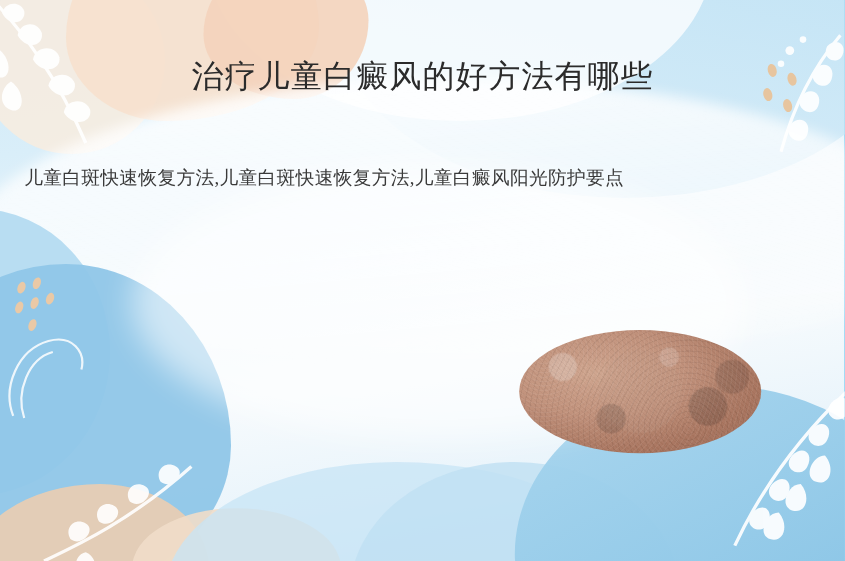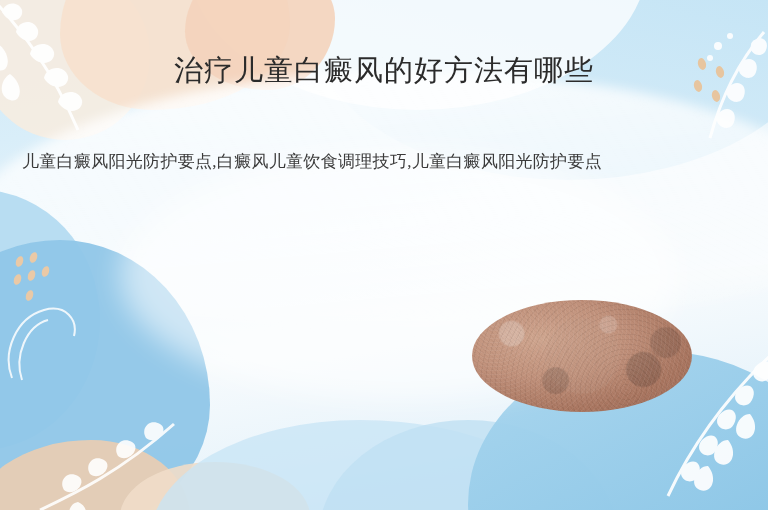--- a/index.html
+++ b/index.html
@@ -297,20 +297,20 @@
 
   <div class="dots" style="right:28px; top:58px; width:48px; height:50px;">
     <span style="left:6px;  top:0px;  width:8px; height:12px; transform:rotate(-15deg); background:#e7c59f;"></span>
     <span style="left:24px; top:8px;  width:8px; height:12px; transform:rotate(-15deg); background:#e7c59f;"></span>
     <span style="left:2px;  top:22px; width:8px; height:12px; transform:rotate(-15deg); background:#e7c59f;"></span>
     <span style="left:20px; top:32px; width:8px; height:12px; transform:rotate(-15deg); background:#e7c59f;"></span>
   </div>
 
   <div class="title">治疗儿童白癜风的好方法有哪些</div>
 
-  <div class="subtitle">儿童白癜风阳光防护要点,白癜风儿童饮食调理技巧,儿童白癜风阳光防护要点</div>
+  <div class="subtitle">儿童白斑快速恢复方法,儿童白斑快速恢复方法,儿童白癜风阳光防护要点</div>
 
   <div class="photo-oval">
     <div class="tex"></div>
     <div class="grain"></div>
   </div>
 
 </div>
 
 </body></html>

